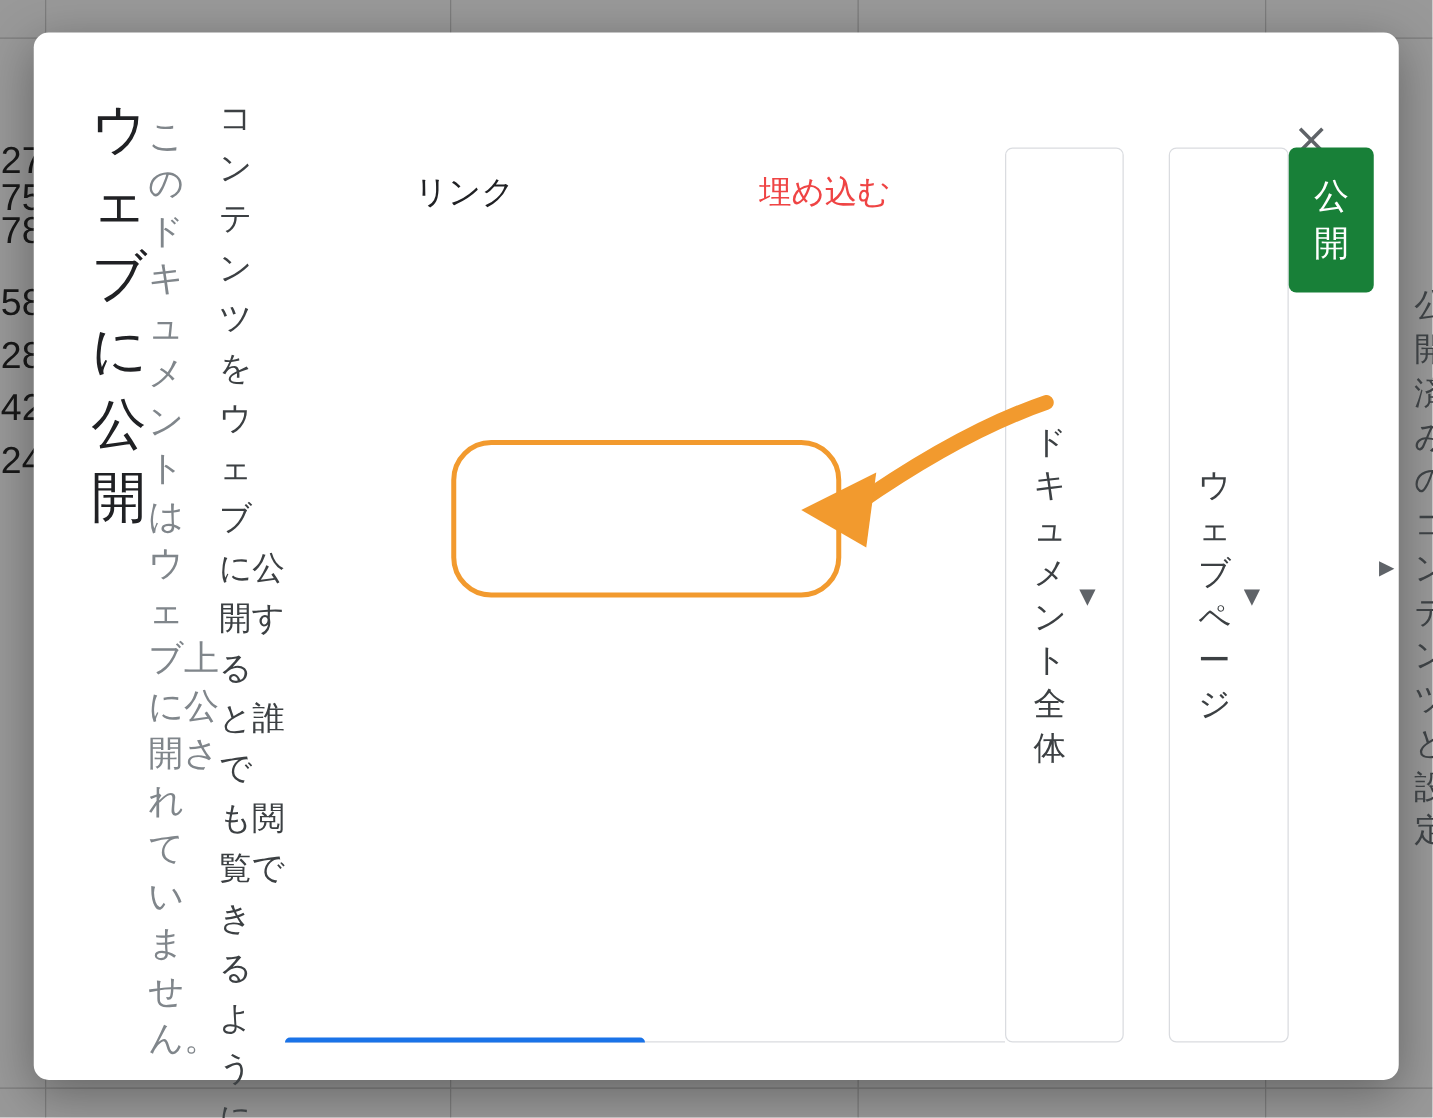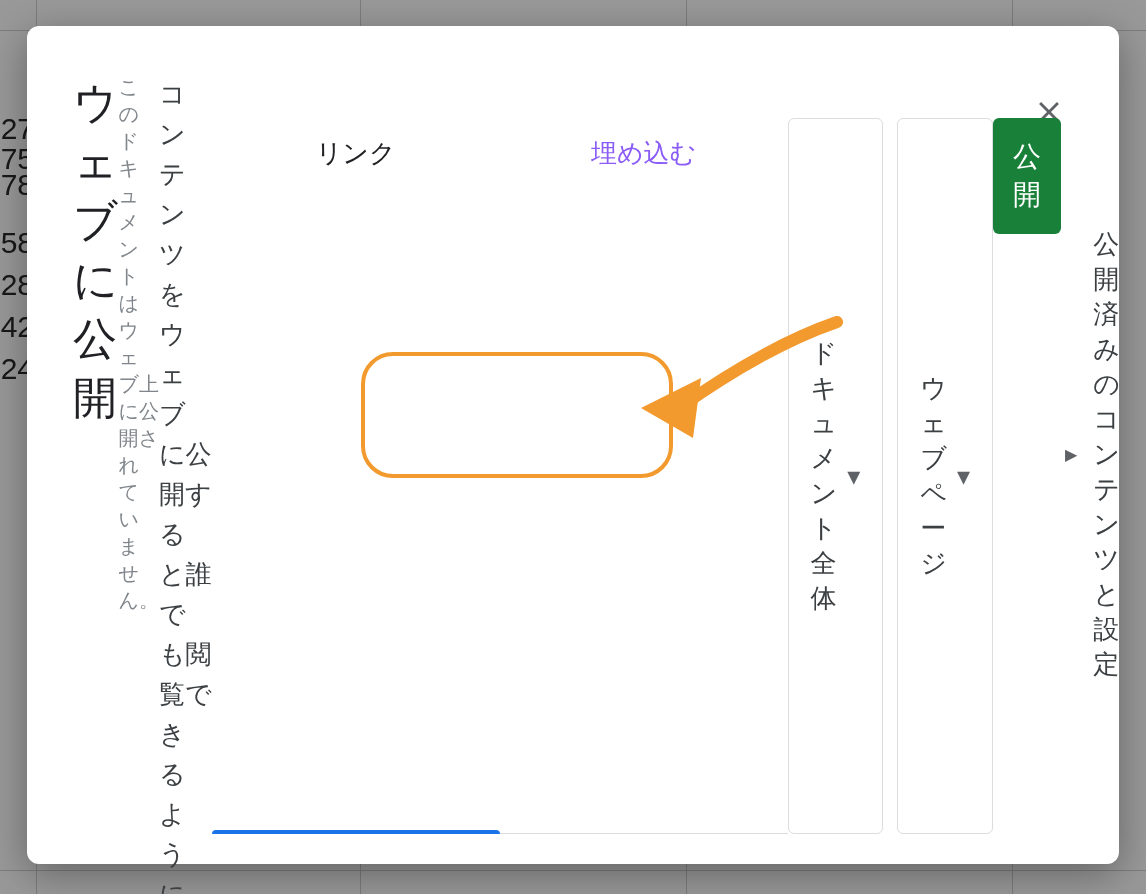--- a/index.html
+++ b/index.html
@@ -9,28 +9,28 @@
   .rownum{position:absolute;left:0;color:#2a2a2a;font-size:30px;text-align:right;width:34px;}
   .gridlines{position:absolute;inset:0;}
   .vline{position:absolute;top:0;bottom:0;width:1px;background:#d0d0d0;}
   .hline{position:absolute;left:0;right:0;height:1px;background:#d0d0d0;}
   
   .dialog{position:absolute;left:27px;top:26px;width:1092px;height:838px;background:#fff;border-radius:12px;box-shadow:0 10px 40px rgba(0,0,0,0.35);}
   .dlg-inner{position:absolute;left:46px;right:46px;top:48px;bottom:30px;display:flex;flex-direction:row;}
   .close-btn{position:absolute;right:46px;top:62px;width:48px;height:48px;display:flex;align-items:center;justify-content:center;cursor:pointer;color:#5f6368;}
   .close-btn svg{width:34px;height:34px;}
   h1.title{margin:0 0 36px 0;font-weight:400;font-size:44px;color:#202124;letter-spacing:0.5px;}
-  .status-line{color:#80868b;font-size:20px;margin:0 0 22px 0;}
+  .status-line{color:#80868b;font-size:28px;margin:16px 0 22px 0;}
   .desc{color:#3c4043;font-size:26px;line-height:40px;margin:0;}
   .desc a.learn{color:#1a73e8;text-decoration:none;cursor:pointer;}
   .tabs{display:flex;border-bottom:1px solid #dadce0;margin-top:42px;}
-  .tab{flex:0 0 288px;text-align:center;font-size:26px;padding:20px 0 22px 0;color:#8b5cf6;cursor:pointer;position:relative;}
+  .tab{flex:0 0 288px;text-align:center;font-size:26px;padding:20px 0 22px 0;color:#ef4444;cursor:pointer;position:relative;}
   .tab.active{color:#202124;}
   .tab.active::after{content:"";position:absolute;left:0;right:0;bottom:-1px;height:4px;background:#1a73e8;border-radius:4px 4px 0 0;}
-  .selects-row{display:flex;gap:14px;margin-top:44px;}
+  .selects-row{display:flex;gap:36px;margin-top:44px;}
   .select-box{border:1px solid #dadce0;border-radius:6px;padding:18px 22px;display:flex;align-items:center;gap:10px;font-size:26px;color:#3c4043;cursor:pointer;background:#fff;}
   .select-box .caret{color:#5f6368;}
   .publish-btn{margin-top:44px;background:#188038;color:#fff;border:none;border-radius:6px;font-size:28px;padding:20px 20px;cursor:pointer;font-family:inherit;}
   hr.sep{border:none;border-top:1px solid #dadce0;margin:54px 0 40px 0;}
   .expander{display:flex;align-items:center;gap:16px;font-size:26px;color:#3c4043;cursor:pointer;padding-left:4px;}
   .expander .tri{font-size:16px;color:#5f6368;}
   
   .anno-box{position:absolute;border:4px solid #f29a2e;border-radius:32px;pointer-events:none;}
   .anno-arrow{position:absolute;pointer-events:none;}
 </style>

